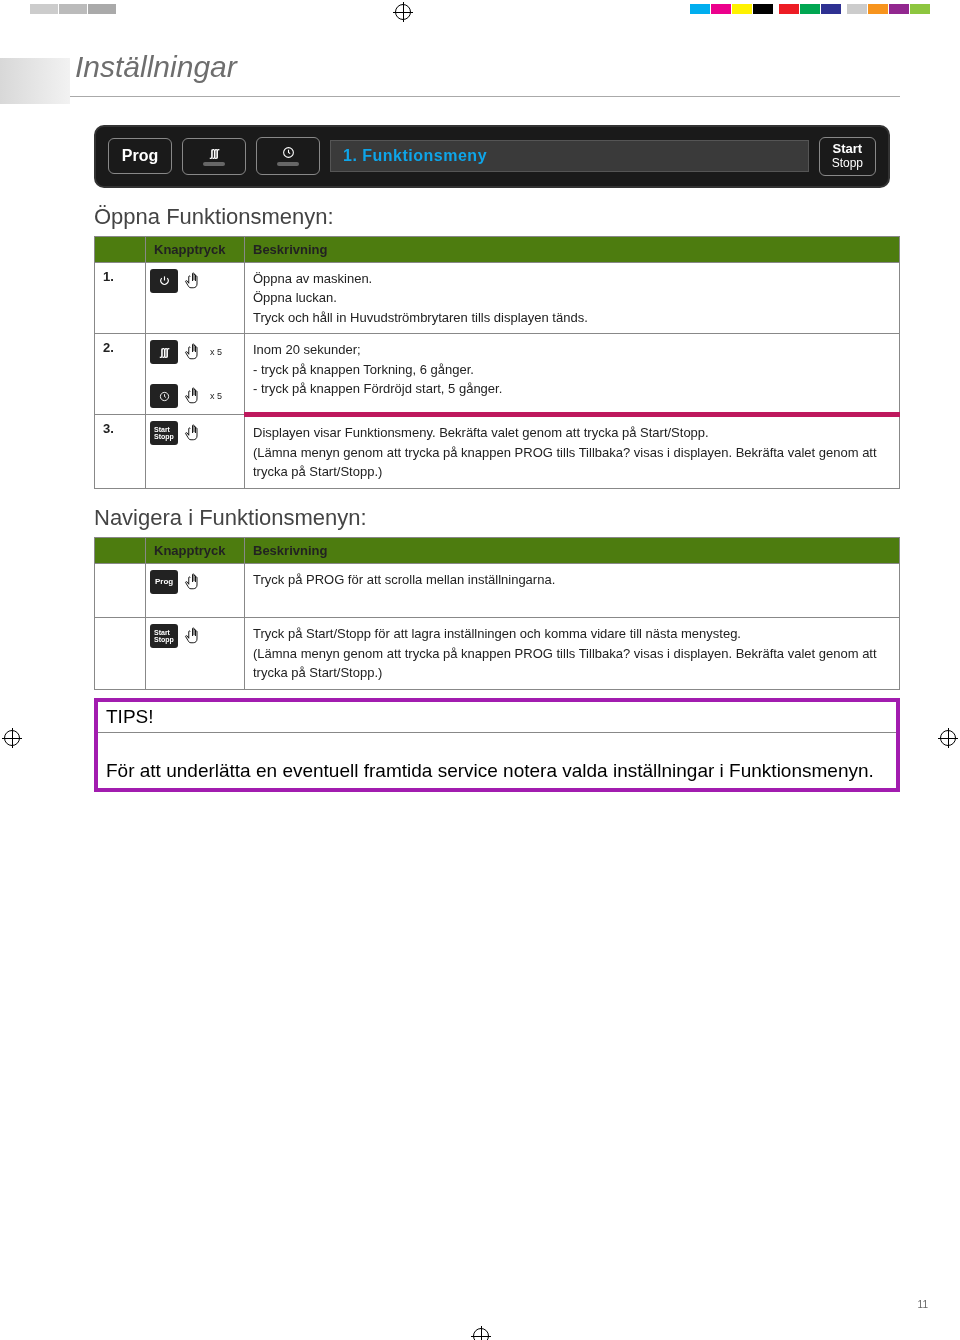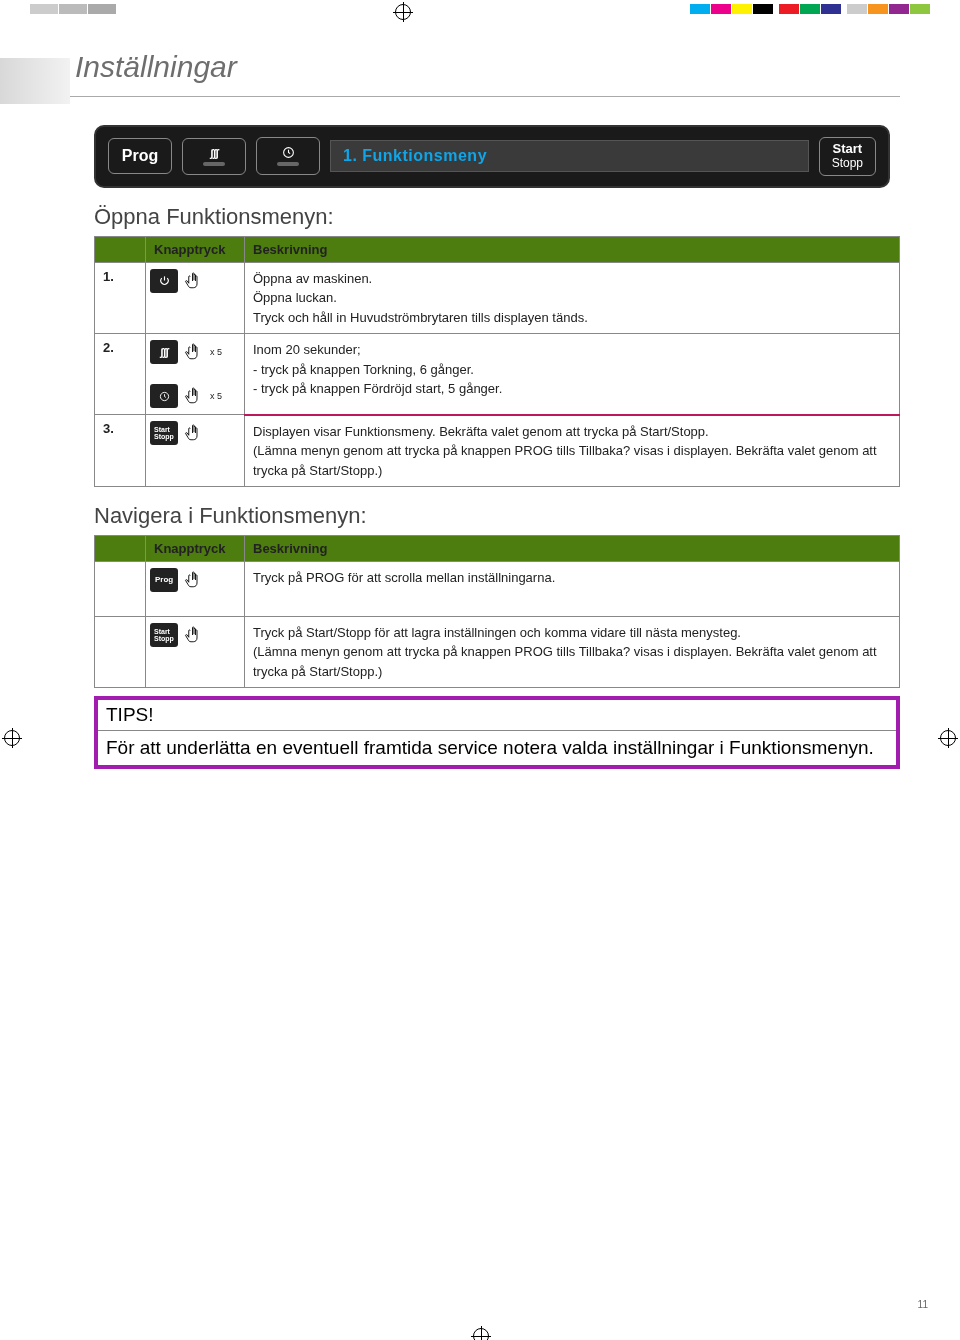--- a/index.html
+++ b/index.html
@@ -218,20 +218,21 @@
     border: 4px solid #a21caf;
     font-size: 19px;
   }
   .tips-box .tips-h {
     padding: 4px 8px;
     border-bottom: 1px solid #888;
     font-weight: normal;
   }
   .tips-box .tips-b {
     padding: 6px 8px;
+    margin-top: 21px;
   }
 
   .page-num {
     position: absolute;
     bottom: 40px;
     right: 32px;
     font-size: 10px;
     color: #666;
   }
 
@@ -338,21 +339,21 @@
                 </span>
             <span class="hand">
               <svg viewBox="0 0 32 28" fill="none" stroke="#000" stroke-width="1.2">
                     <path d="M14 4v10m0-10c0-1 2-1 2 0v9m0-7c0-1 2-1 2 0v8m0-6c0-1 2-1 2 0v10c0 3-2 5-5 5h-3c-2 0-3-1-4-3l-3-5c-1-1 1-2 2-1l2 3V8c0-1 2-1 2 0"></path>
                   </svg>
             </span>
             <span class="x5">x 5</span>
           </div>
         </div>
       </td>
-      <td class="desc" rowspan="2" style="border-bottom:2px solid #be185d">
+      <td class="desc" rowspan="2" style="border-bottom:5px solid #be185d">
         <div>Inom 20 sekunder;</div>
         <div>- tryck på knappen Torkning, 6 gånger.</div>
         <div>- tryck på knappen Fördröjd start, 5 gånger.</div>
       </td>
     </tr>
     <tr>
       <td class="icon-cell" style="border-top:none">
         <div class="icon-row" style="margin-top:8px">
           <span class="kbtn">
             <svg width="11" height="11" viewBox="0 0 24 24" fill="none" stroke="#fff" stroke-width="2">

